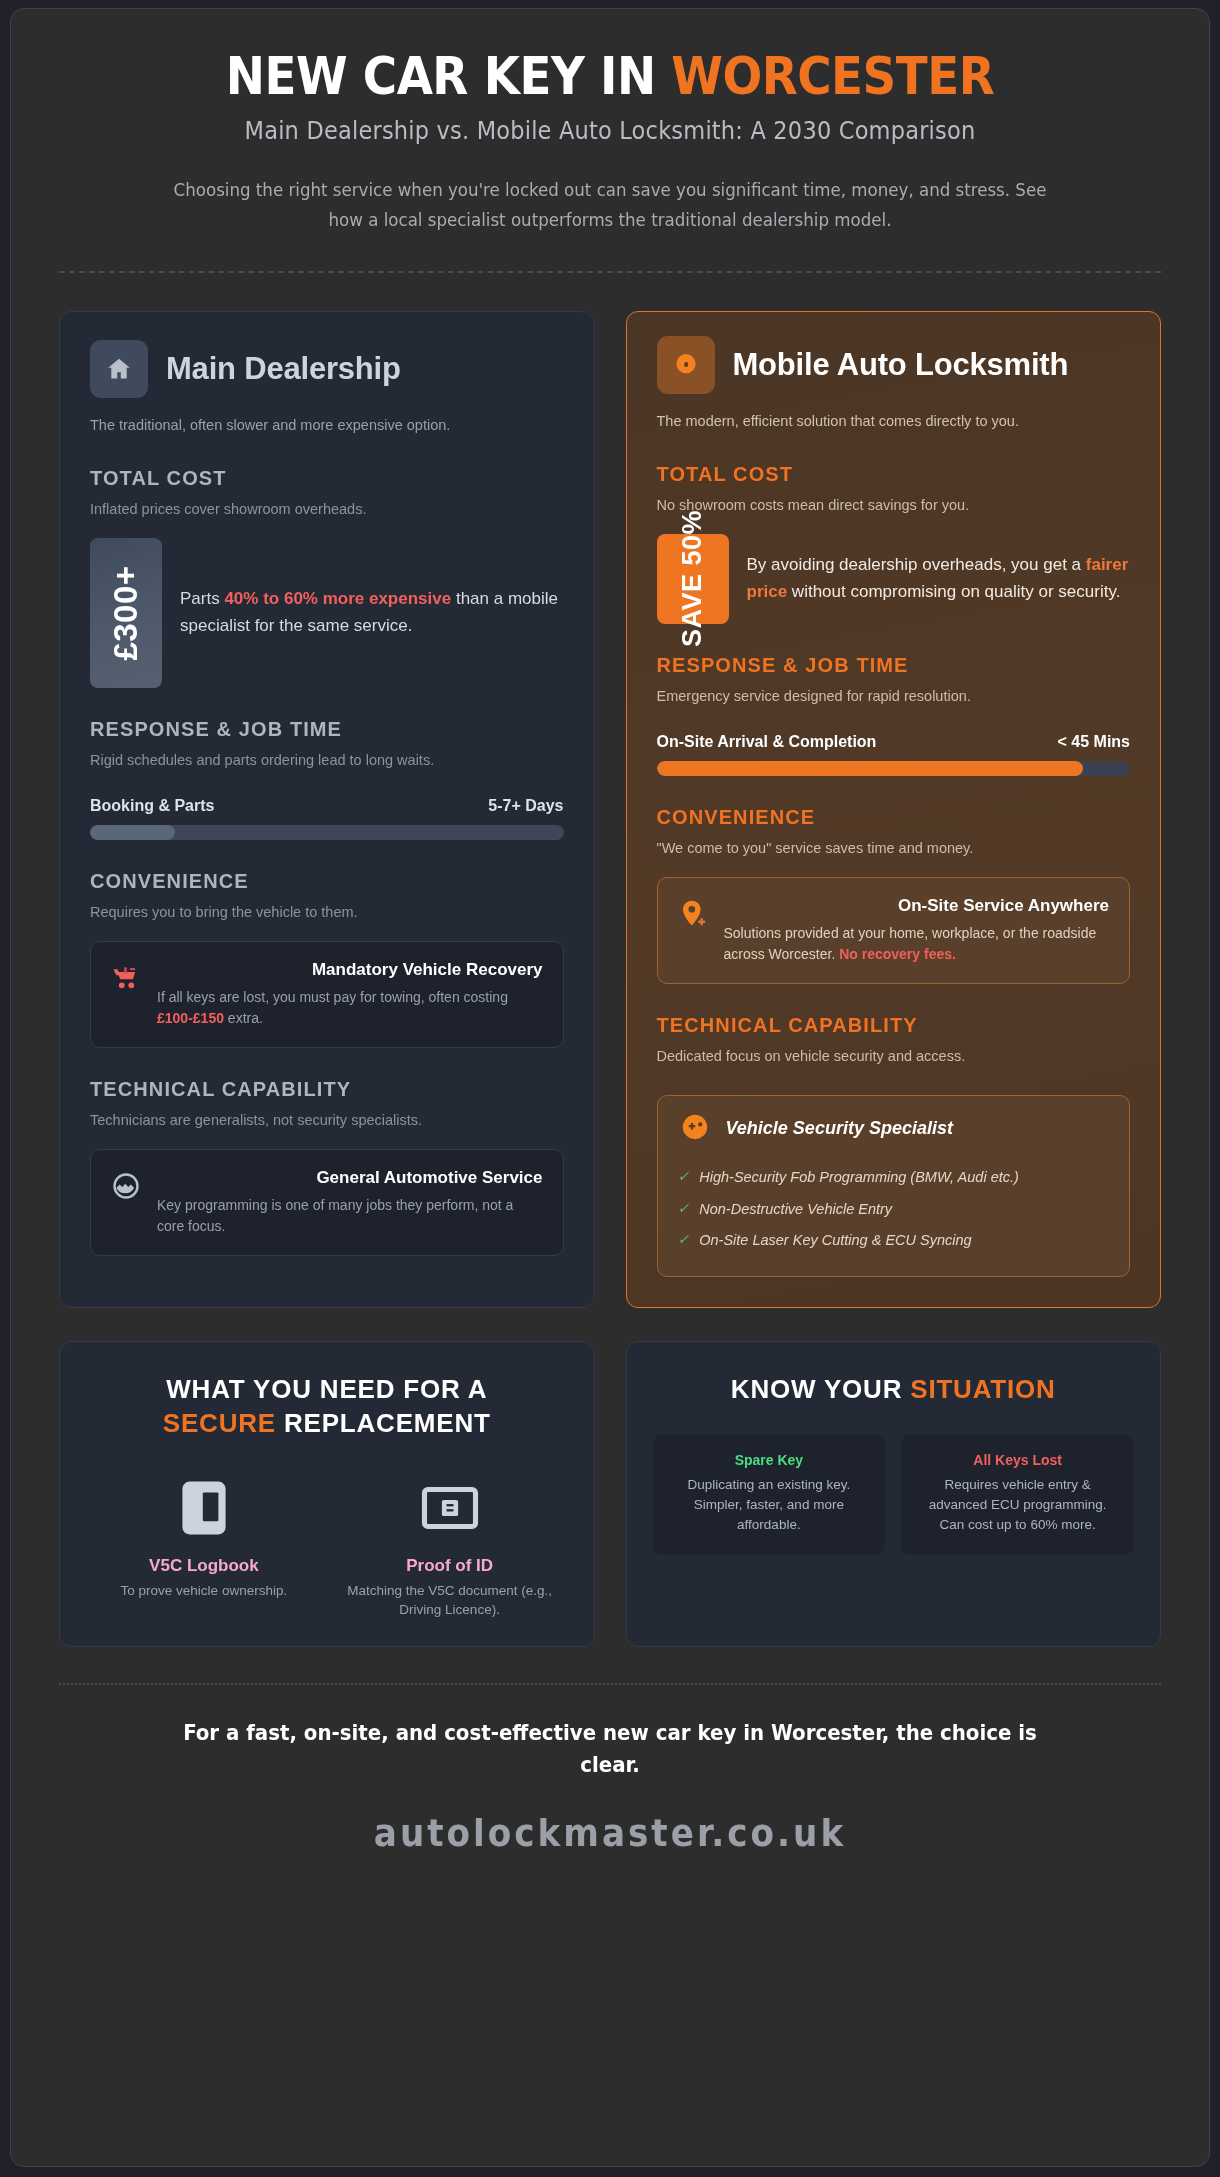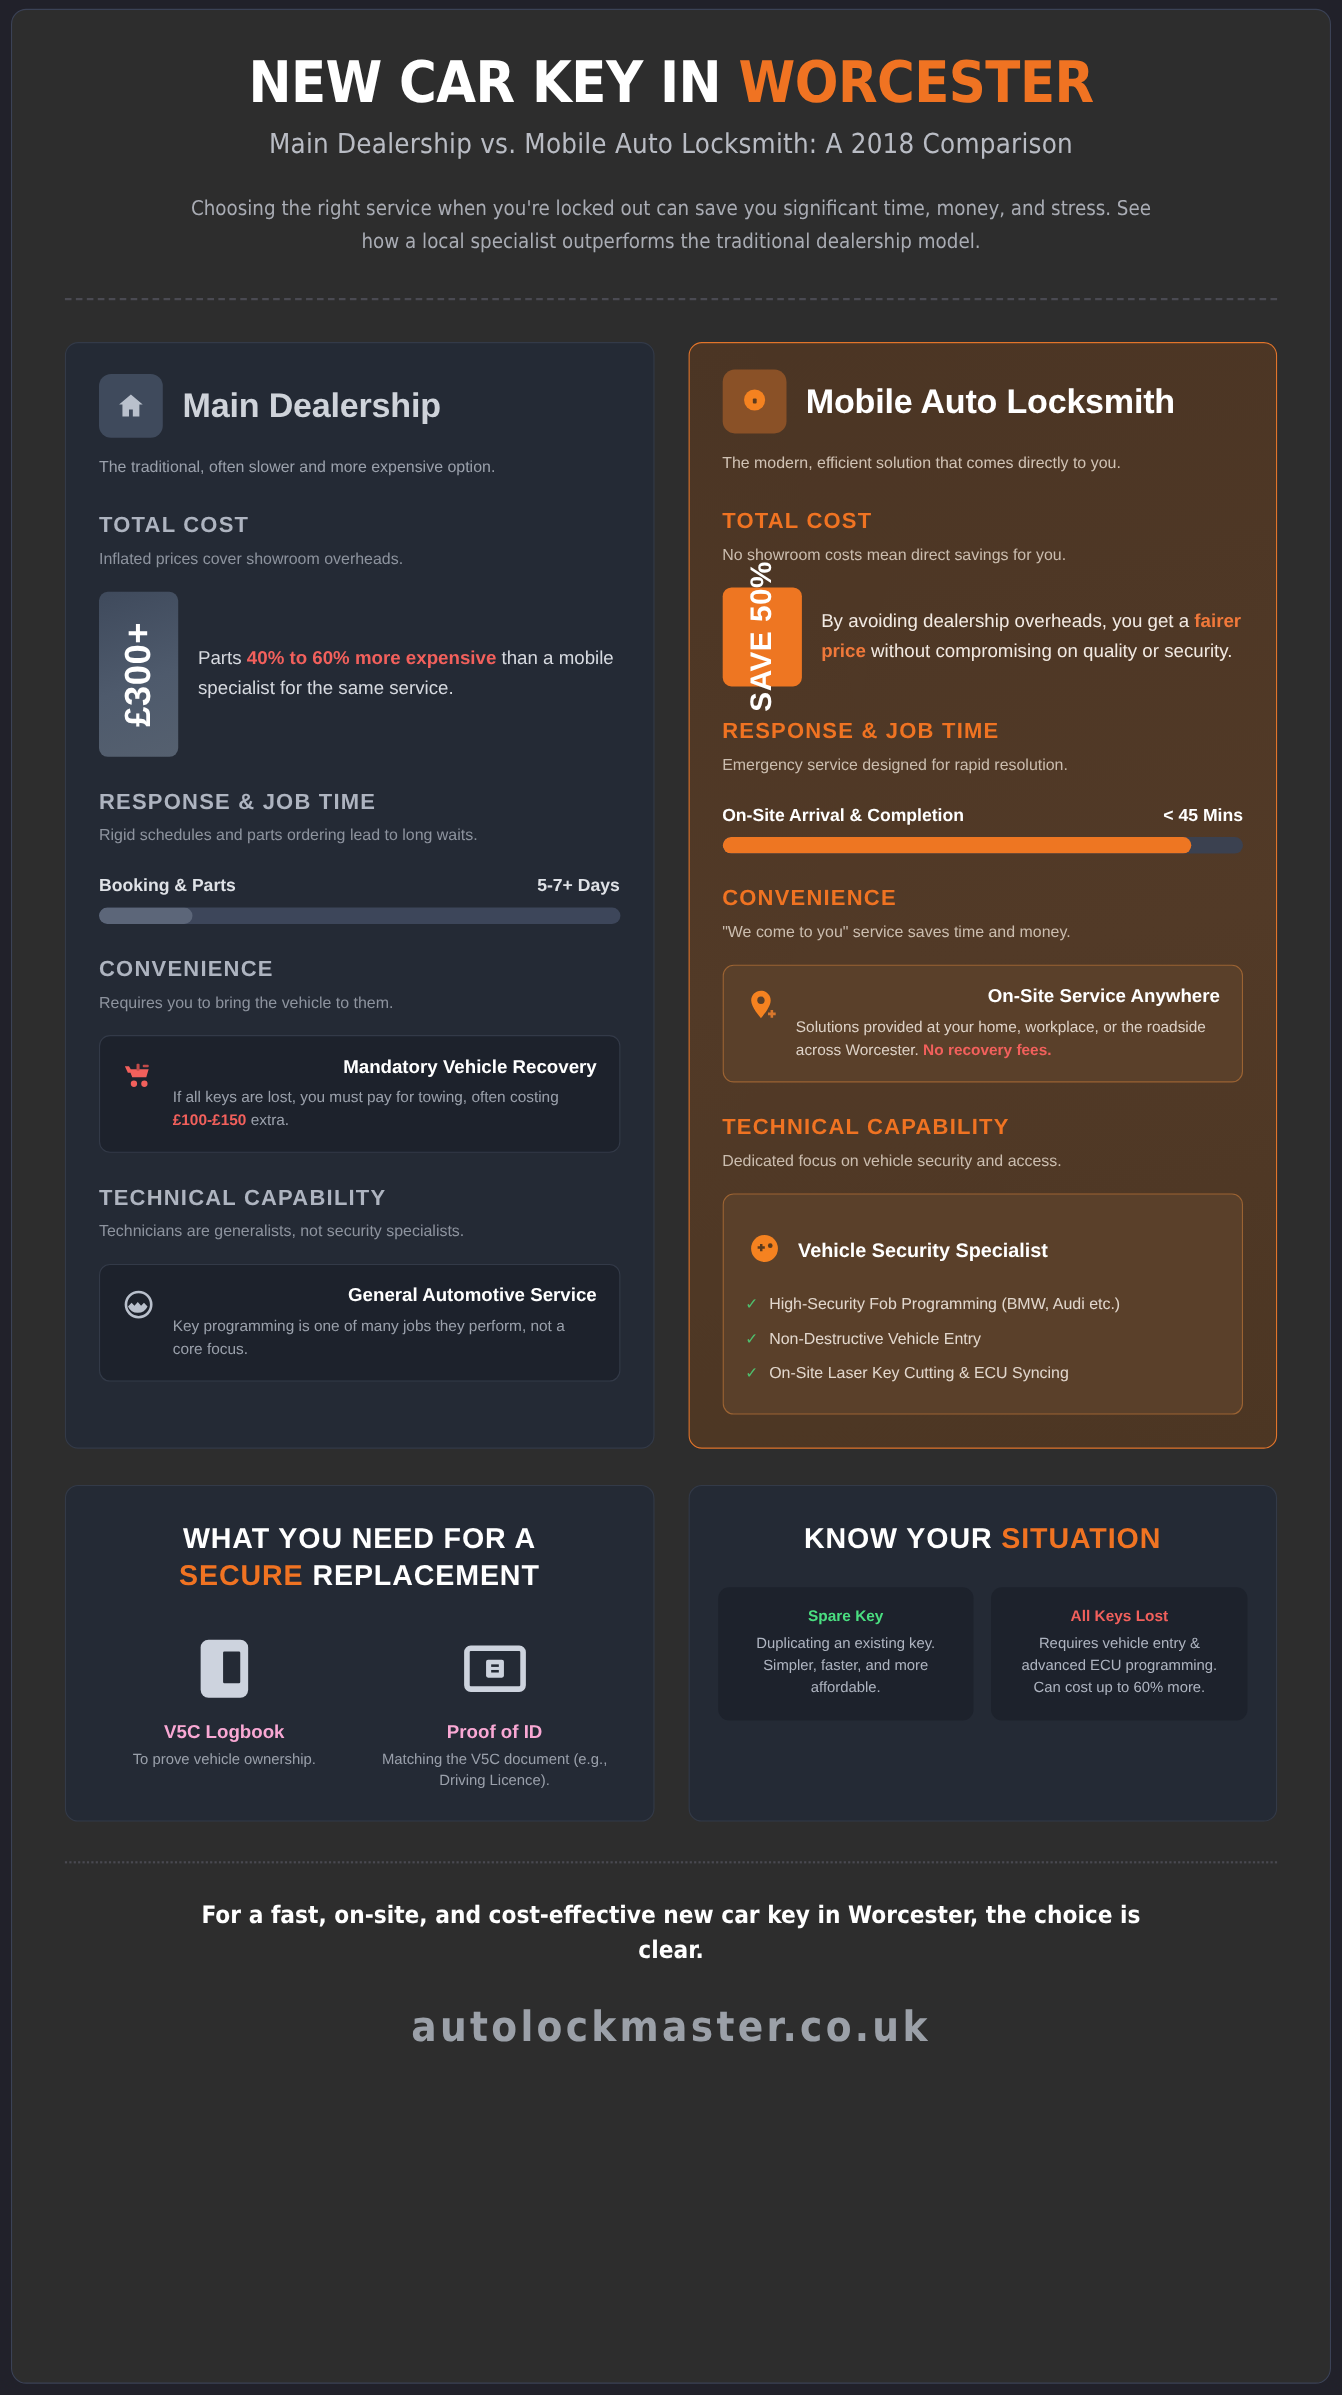--- a/index.html
+++ b/index.html
@@ -197,25 +197,26 @@
   }
   .tile-p {
     margin-top: 7px;
     font-size: 14px; line-height: 1.48; color: #9aa0ab;
   }
   .tile-p-right { color: #ded2c7; }
   .tile-p-right b { color: #ffffff; }
   .tile-p b { color: #f2605c; }
 
   .spec-tile {
-    margin-top: 18px;
+    margin-top: 28px;
     background: #5a402a;
     border: 1px solid #9b6333;
     border-radius: 10px;
-    padding: 32px 20px 20px 20px;
+    padding: 14px 20px 20px 20px;
+    font-style: italic;
   }
   .spec-head { display: flex; align-items: center; gap: 14px; }
   .spec-head-t { font-size: 18px; font-weight: 700; color: #ffffff; }
   .spec-list { margin-top: 14px; list-style: none; }
   .spec-list li {
     display: flex; gap: 10px; align-items: flex-start;
     font-size: 14.5px; line-height: 1.55; color: #e2d7cd;
     padding: 4.5px 0;
   }
   .chk { color: #4fbf6e; font-size: 14px; flex: 0 0 auto; }
@@ -283,21 +284,21 @@
   }
 </style>
 </head>
 <body>
 
 <div class="page">
 <div class="sheet">
 
   <div class="header">
     <h1 class="title"><span>NEW CAR KEY IN </span><span class="accent">WORCESTER</span></h1>
-    <div class="subtitle">Main Dealership vs. Mobile Auto Locksmith: A 2018 Comparison</div>
+    <div class="subtitle">Main Dealership vs. Mobile Auto Locksmith: A 2030 Comparison</div>
     <p class="lede">Choosing the right service when you're locked out can save you significant time, money, and stress. See how a local specialist outperforms the traditional dealership model.</p>
     <hr class="hr-dash">
   </div>
 
   <div class="compare">
 
     <section class="card card-left">
 
       <div class="card-head">
         <div class="badge-icon badge-left">

